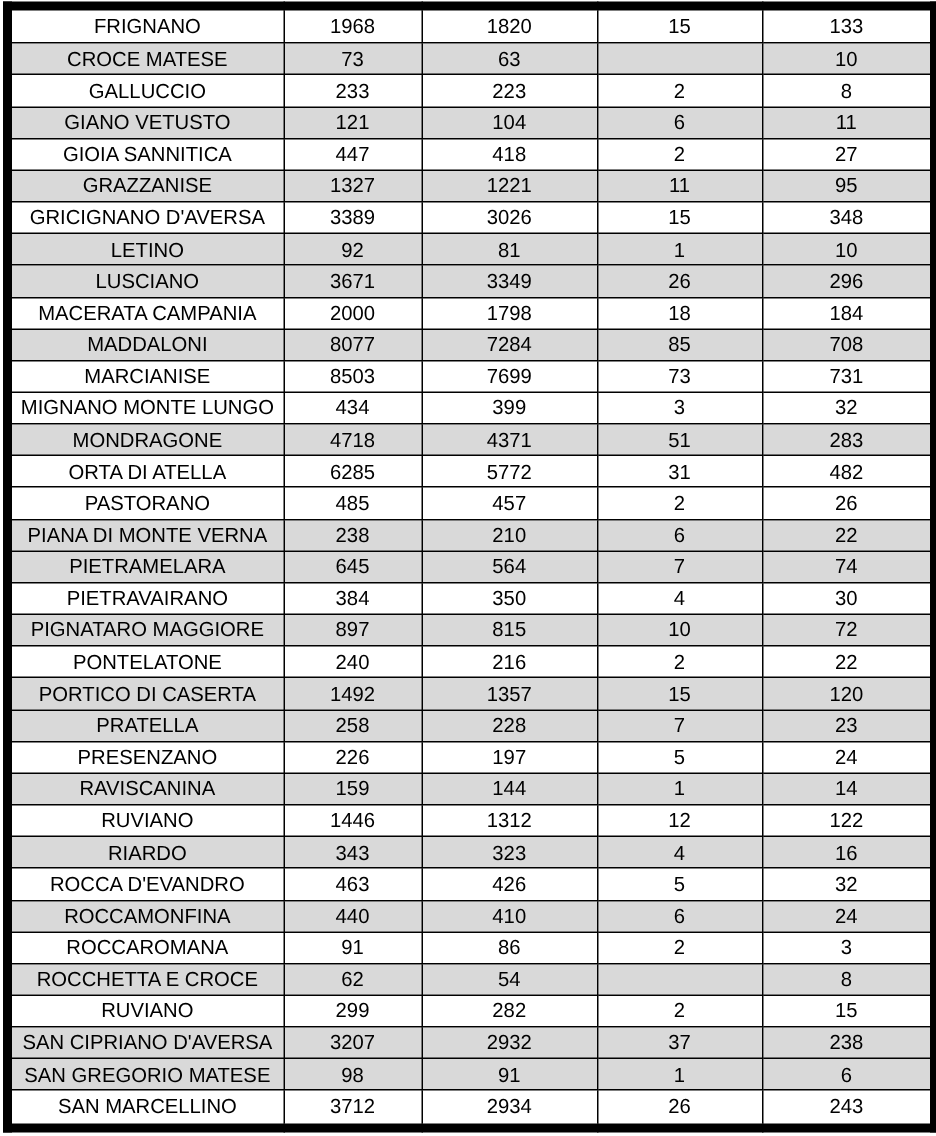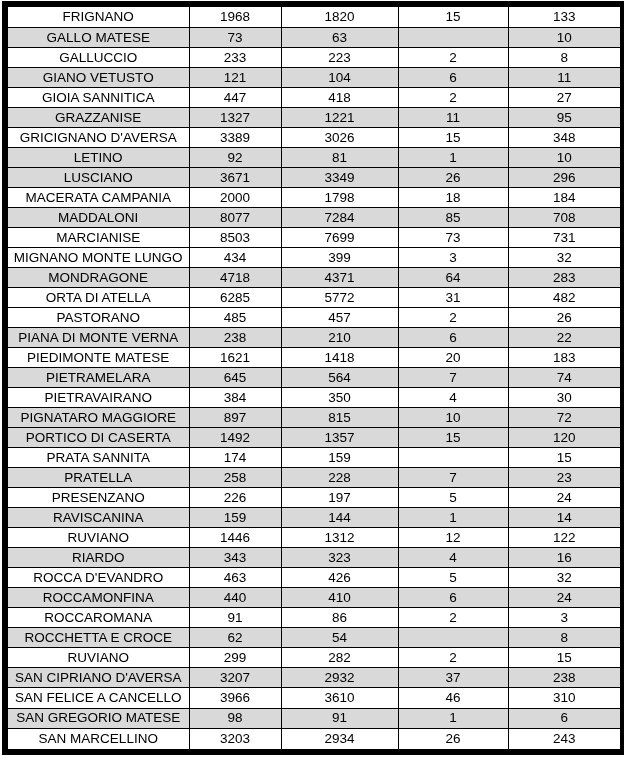--- a/index.html
+++ b/index.html
@@ -57,21 +57,21 @@
     </colgroup>
     <tbody>
         <tr class="band-white">
           <td>FRIGNANO</td>
           <td>1968</td>
           <td>1820</td>
           <td>15</td>
           <td>133</td>
         </tr>
         <tr class="band-gray">
-          <td>GALLO MATESE</td>
+          <td>CROCE MATESE</td>
           <td>73</td>
           <td>63</td>
           <td></td>
           <td>10</td>
         </tr>
         <tr class="band-white">
           <td>GALLUCCIO</td>
           <td>233</td>
           <td>223</td>
           <td>2</td>
@@ -144,21 +144,21 @@
           <td>MIGNANO MONTE LUNGO</td>
           <td>434</td>
           <td>399</td>
           <td>3</td>
           <td>32</td>
         </tr>
         <tr class="band-gray">
           <td>MONDRAGONE</td>
           <td>4718</td>
           <td>4371</td>
-          <td>64</td>
+          <td>51</td>
           <td>283</td>
         </tr>
         <tr class="band-white">
           <td>ORTA DI ATELLA</td>
           <td>6285</td>
           <td>5772</td>
           <td>31</td>
           <td>482</td>
         </tr>
         <tr class="band-white">
@@ -168,27 +168,20 @@
           <td>2</td>
           <td>26</td>
         </tr>
         <tr class="band-gray">
           <td>PIANA DI MONTE VERNA</td>
           <td>238</td>
           <td>210</td>
           <td>6</td>
           <td>22</td>
         </tr>
-        <tr class="band-white">
-          <td>PIEDIMONTE MATESE</td>
-          <td>1621</td>
-          <td>1418</td>
-          <td>20</td>
-          <td>183</td>
-        </tr>
         <tr class="band-gray">
           <td>PIETRAMELARA</td>
           <td>645</td>
           <td>564</td>
           <td>7</td>
           <td>74</td>
         </tr>
         <tr class="band-white">
           <td>PIETRAVAIRANO</td>
           <td>384</td>
@@ -196,34 +189,34 @@
           <td>4</td>
           <td>30</td>
         </tr>
         <tr class="band-gray">
           <td>PIGNATARO MAGGIORE</td>
           <td>897</td>
           <td>815</td>
           <td>10</td>
           <td>72</td>
         </tr>
+        <tr class="band-white">
+          <td>PONTELATONE</td>
+          <td>240</td>
+          <td>216</td>
+          <td>2</td>
+          <td>22</td>
+        </tr>
         <tr class="band-gray">
           <td>PORTICO DI CASERTA</td>
           <td>1492</td>
           <td>1357</td>
           <td>15</td>
           <td>120</td>
         </tr>
-        <tr class="band-white">
-          <td>PRATA SANNITA</td>
-          <td>174</td>
-          <td>159</td>
-          <td></td>
-          <td>15</td>
-        </tr>
         <tr class="band-gray">
           <td>PRATELLA</td>
           <td>258</td>
           <td>228</td>
           <td>7</td>
           <td>23</td>
         </tr>
         <tr class="band-white">
           <td>PRESENZANO</td>
           <td>226</td>
@@ -287,36 +280,29 @@
           <td>2</td>
           <td>15</td>
         </tr>
         <tr class="band-gray">
           <td>SAN CIPRIANO D'AVERSA</td>
           <td>3207</td>
           <td>2932</td>
           <td>37</td>
           <td>238</td>
         </tr>
-        <tr class="band-white">
-          <td>SAN FELICE A CANCELLO</td>
-          <td>3966</td>
-          <td>3610</td>
-          <td>46</td>
-          <td>310</td>
-        </tr>
         <tr class="band-gray">
           <td>SAN GREGORIO MATESE</td>
           <td>98</td>
           <td>91</td>
           <td>1</td>
           <td>6</td>
         </tr>
         <tr class="band-white">
           <td>SAN MARCELLINO</td>
-          <td>3203</td>
+          <td>3712</td>
           <td>2934</td>
           <td>26</td>
           <td>243</td>
         </tr>
       </tbody>
   </table>
 </div>
 
 </body></html>

